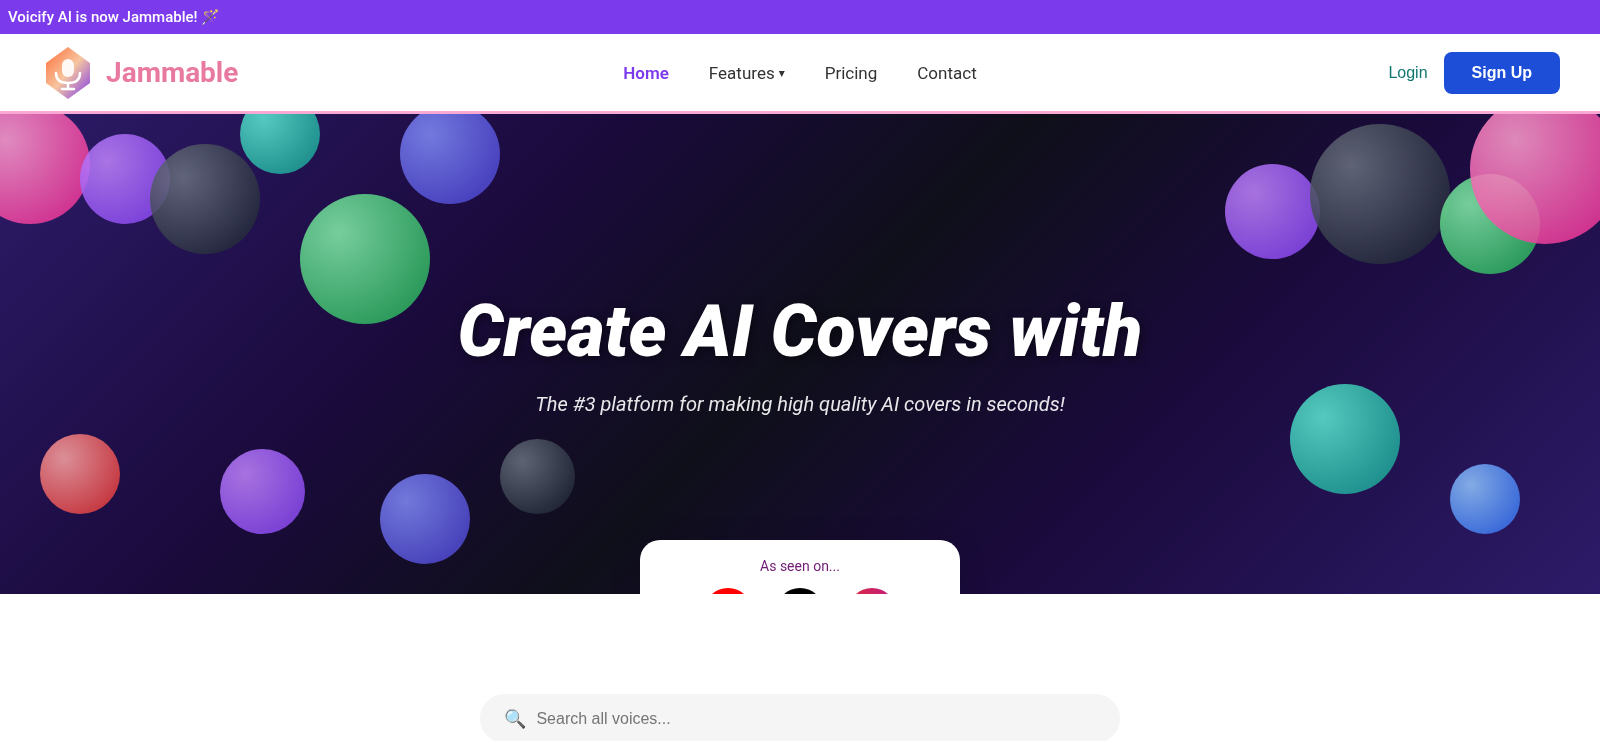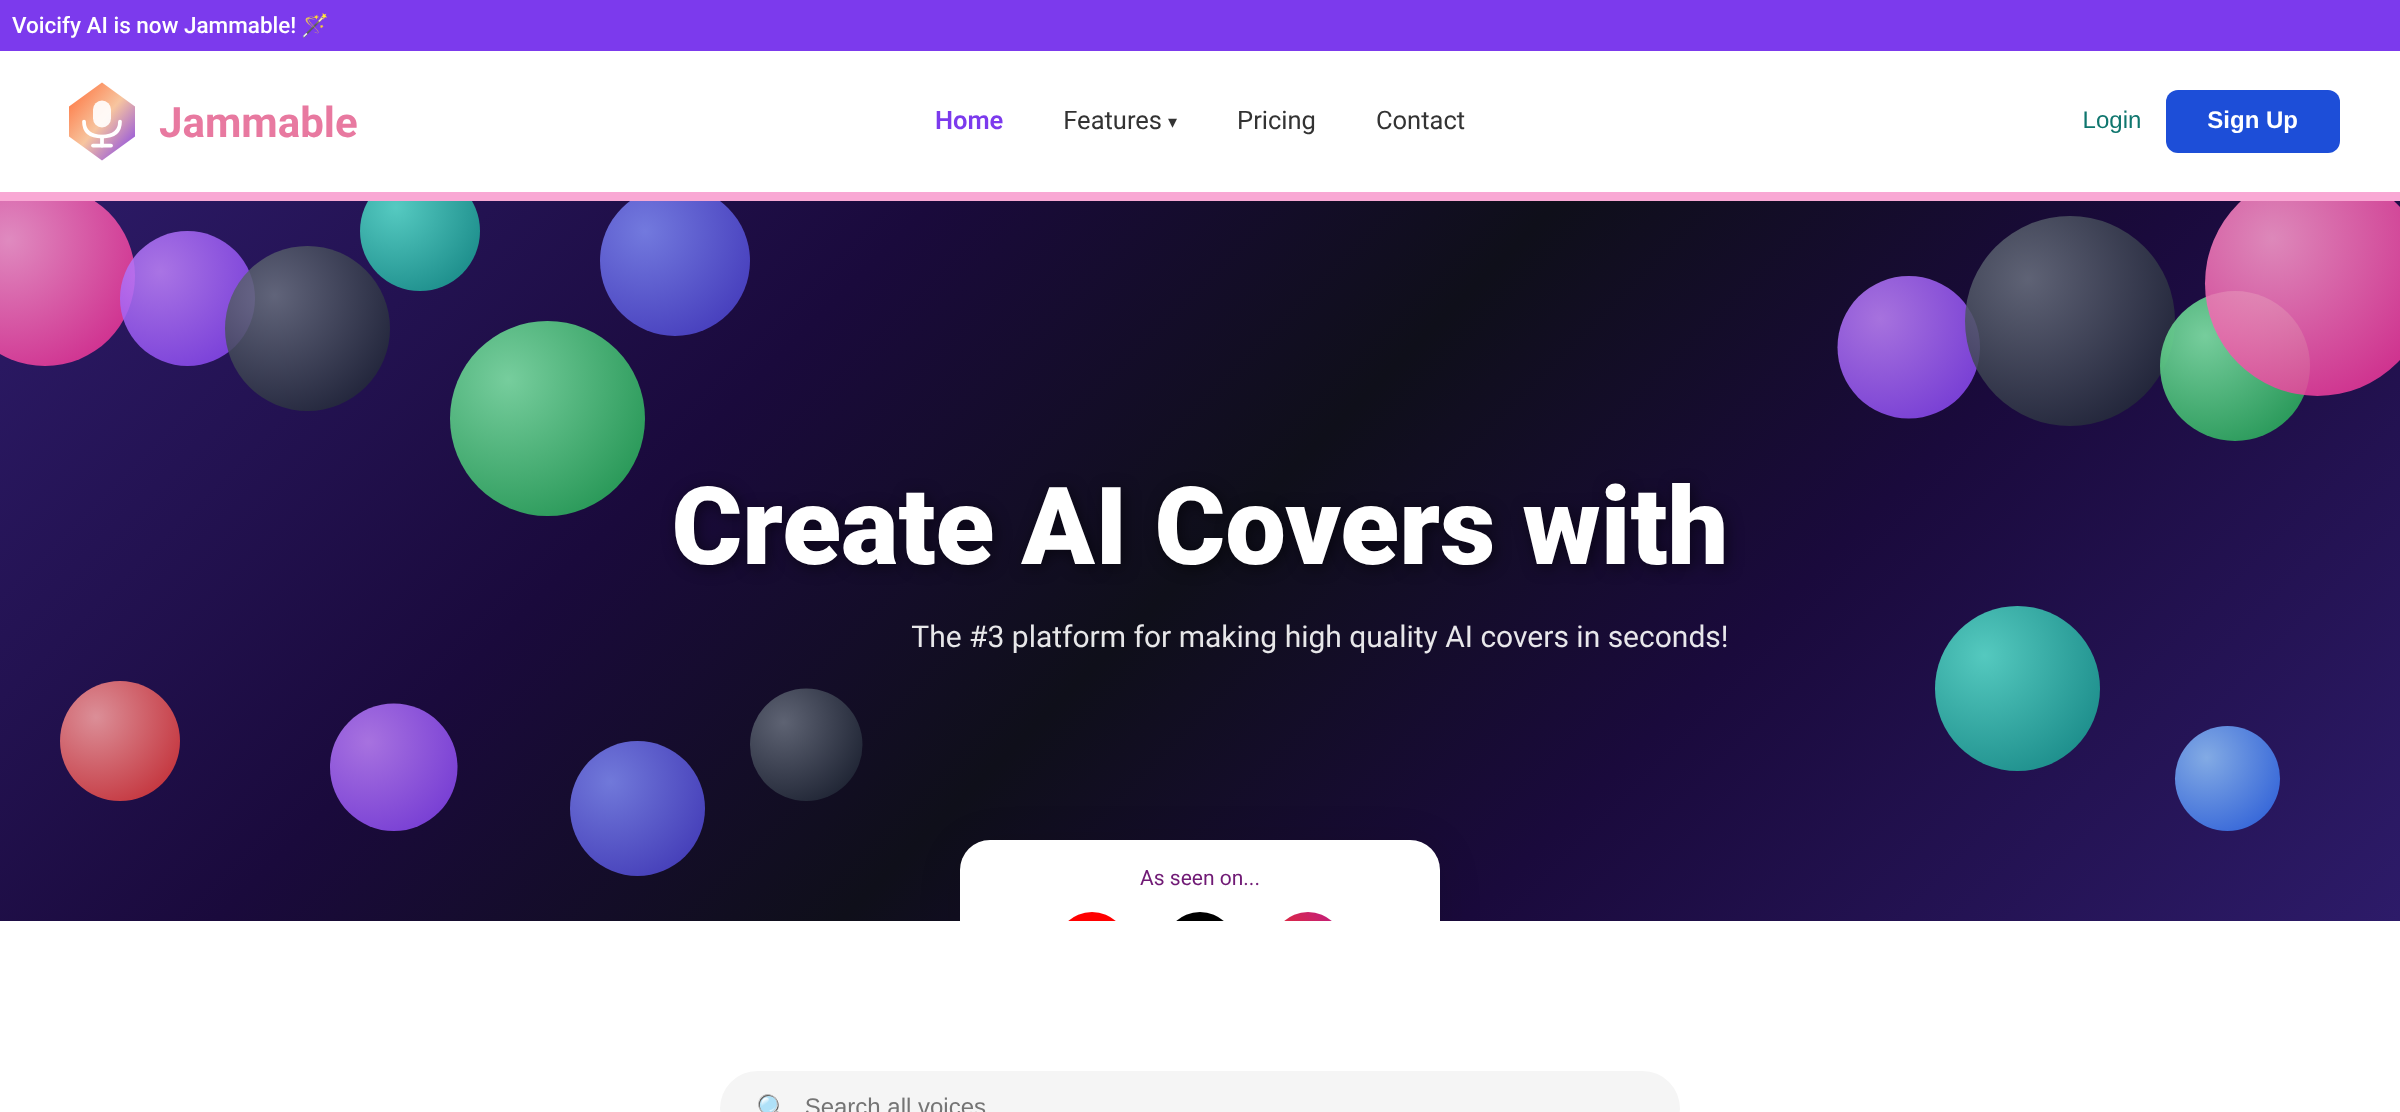--- a/index.html
+++ b/index.html
@@ -13,23 +13,23 @@
       padding: 8px;
       font-size: 15px;
       font-weight: 500;
     }
 
     
     .navbar {
       display: flex;
       align-items: center;
       padding: 0 40px;
-      height: 100px;
+      height: 80px;
       background: white;
-      border-bottom: 6px solid #f9a8d4;
+      border-bottom: 3px solid #f9a8d4;
     }
     .logo-area {
       display: flex;
       align-items: center;
       gap: 10px;
       flex: 1;
     }
     .logo-icon {
       width: 56px;
       height: 56px;
@@ -115,22 +115,23 @@
     }
     
     .bubble {
       position: absolute;
       border-radius: 50%;
       opacity: 0.85;
     }
     .hero-text {
       position: relative;
       z-index: 2;
-      text-align: right;
+      text-align: center;
       color: white;
+      font-style: italic;
     }
     .hero-title {
       font-size: 72px;
       font-weight: 900;
       line-height: 1.1;
       margin-bottom: 20px;
       text-shadow: 2px 2px 10px rgba(0,0,0,0.5);
     }
     .hero-subtitle {
       font-size: 20px;

